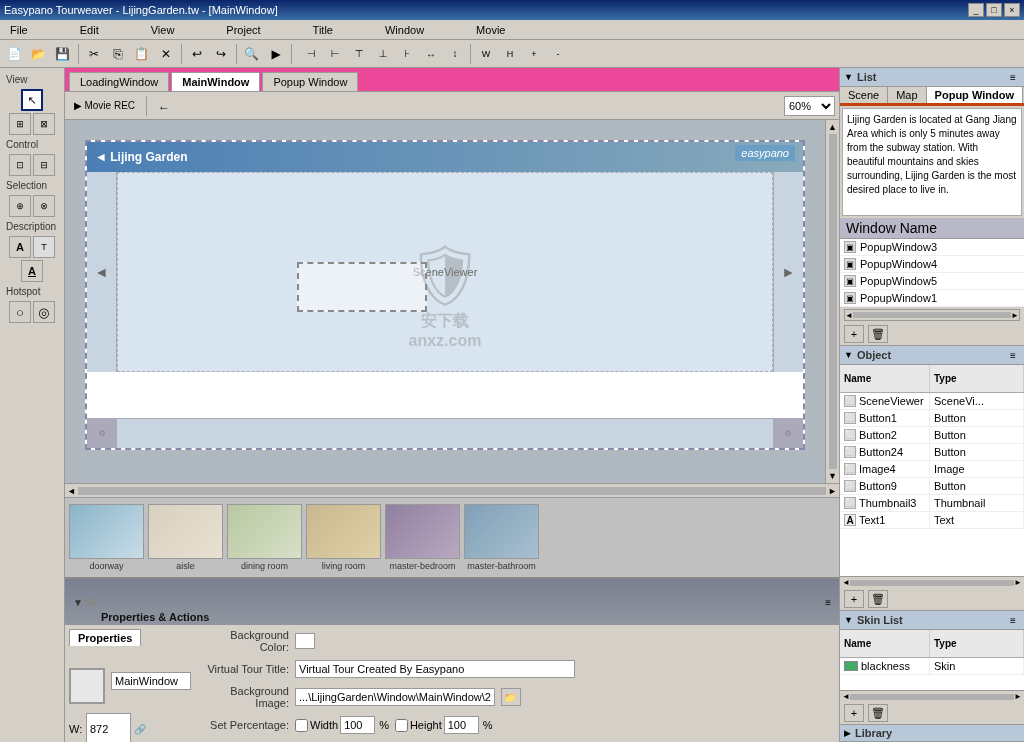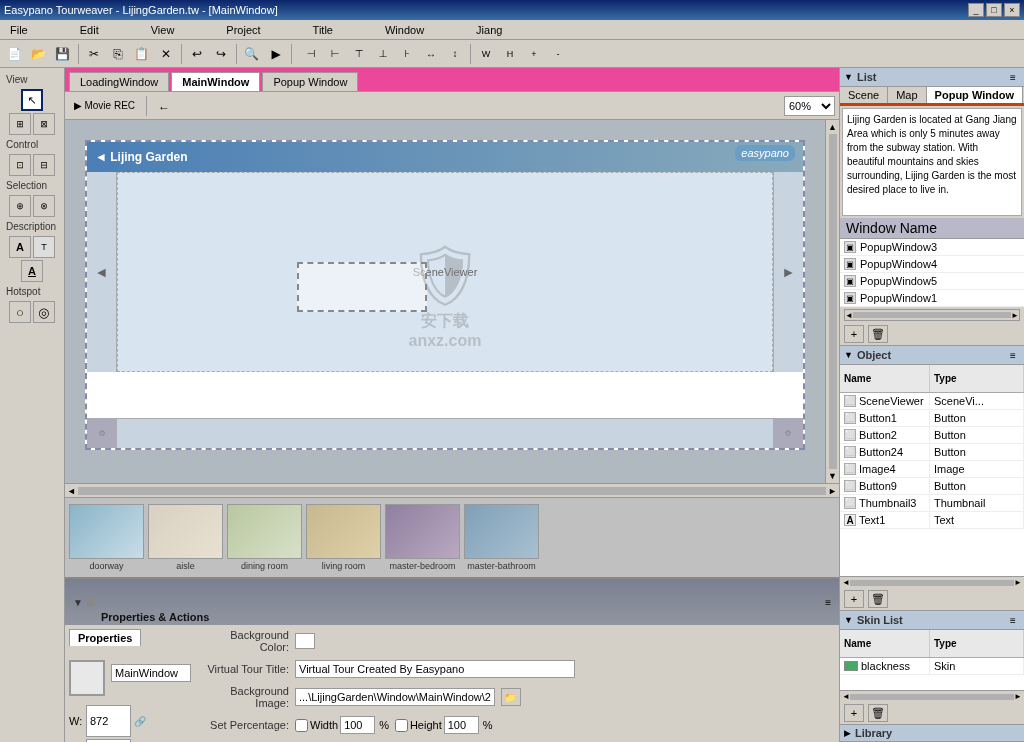--- a/index.html
+++ b/index.html
@@ -35,21 +35,21 @@
     #tabs-bar { background: #ec4899; display: flex; align-items: flex-start; padding: 4px 4px 0; border-bottom: 1px solid #999; }
     .tab { padding: 3px 10px; background: #d4d0c8; border: 1px solid #999; border-bottom: none; cursor: pointer; font-size: 11px; margin-right: 2px; }
     .tab.active { background: white; font-weight: bold; }
     
     
     #canvas-toolbar { background: #d4d0c8; height: 28px; display: flex; align-items: center; padding: 2px 4px; border-bottom: 1px solid #999; gap: 4px; }
     #canvas-area { flex: 1; background: #b0b8c0; overflow: auto; padding: 10px; position: relative; }
     #canvas-content { background: white; position: relative; width: 720px; height: 310px; border: 2px dashed #88a; margin: 10px auto; }
     #canvas-header { position: absolute; top: 0; left: 0; right: 0; height: 30px; background: linear-gradient(to right, #4a7eb5, #8ab); display: flex; align-items: center; padding: 0 8px; }
     #canvas-header-title { color: white; font-size: 12px; font-weight: bold; }
-    #canvas-logo { position: absolute; right: 8px; top: 3px; background: #6a9ec5; padding: 2px 6px; color: white; font-size: 11px; font-style: italic; border-radius: 6px; }
+    #canvas-logo { position: absolute; right: 8px; top: 3px; background: #6a9ec5; padding: 2px 6px; color: white; font-size: 11px; font-style: italic; border-radius: 0; }
     #canvas-nav-left { position: absolute; top: 30px; left: 0; width: 30px; height: 200px; background: #c8d5e0; border-right: 1px solid #aaa; }
     #canvas-nav-right { position: absolute; top: 30px; right: 0; width: 30px; height: 200px; background: #c8d5e0; border-left: 1px solid #aaa; }
     #scene-viewer { position: absolute; top: 30px; left: 30px; right: 30px; height: 200px; background: #d8e5f0; display: flex; align-items: center; justify-content: center; font-size: 13px; color: #666; border: 1px dashed #aaa; }
     #text-box { position: absolute; top: 120px; left: 210px; width: 130px; height: 50px; border: 2px dashed #888; background: rgba(255,255,255,0.5); }
     #canvas-bottom { position: absolute; bottom: 0; left: 0; right: 0; height: 30px; background: #c8d5e0; border-top: 1px solid #aaa; display: flex; align-items: center; }
     #canvas-bottom-left { position: absolute; bottom: 0; left: 0; width: 30px; height: 30px; background: #aab; display: flex; align-items: center; justify-content: center; font-size: 9px; }
     #canvas-bottom-right { position: absolute; bottom: 0; right: 0; width: 30px; height: 30px; background: #aab; display: flex; align-items: center; justify-content: center; font-size: 9px; }
     
     
     #watermark { position: absolute; top: 50%; left: 50%; transform: translate(-50%, -50%); text-align: center; opacity: 0.4; pointer-events: none; }
@@ -168,21 +168,21 @@
   </div>
 </div>
 
 <div id="menu-bar">
   <span class="menu-item">File</span>
   <span class="menu-item">Edit</span>
   <span class="menu-item">View</span>
   <span class="menu-item">Project</span>
   <span class="menu-item">Title</span>
   <span class="menu-item">Window</span>
-  <span class="menu-item">Jiang</span>
+  <span class="menu-item">Movie</span>
 </div>
 
 <div id="toolbar">
   <div class="tb-btn" title="New">📄</div>
   <div class="tb-btn" title="Open">📂</div>
   <div class="tb-btn" title="Save">💾</div>
   <div class="tb-separator"></div>
   <div class="tb-btn">✂</div>
   <div class="tb-btn">⎘</div>
   <div class="tb-btn">📋</div>
@@ -348,21 +348,21 @@
         <span style="font-size:10px; color:#333;">▼</span>
         <span style="width:8px; height:8px; background:#888; display:inline-block; margin-right:2px;"></span>
         <span id="bottom-header-label">Properties &amp; Actions</span>
         <span style="margin-left:auto; font-size:10px;">≡</span>
       </div>
 
       <div id="bottom-content">
 
         <div id="left-prop-area">
           <div style="margin-bottom:4px;">
-            <div class="tab active" style="display:inline-block; margin-bottom:7px; font-size:11px; padding:2px 8px;">Properties</div>
+            <div class="tab active" style="display:inline-block; margin-bottom:15px; font-size:11px; padding:2px 8px;">Properties</div>
           </div>
           <div style="display:flex; gap:6px; align-items:flex-start;">
             <div id="component-box"></div>
             <div>
               <div class="wh-row">
               </div>
               <input type="text" class="prop-input" style="width: 80px; margin-top: 2px;" value="MainWindow">
             </div>
           </div>
           <div style="margin-top:6px;">

